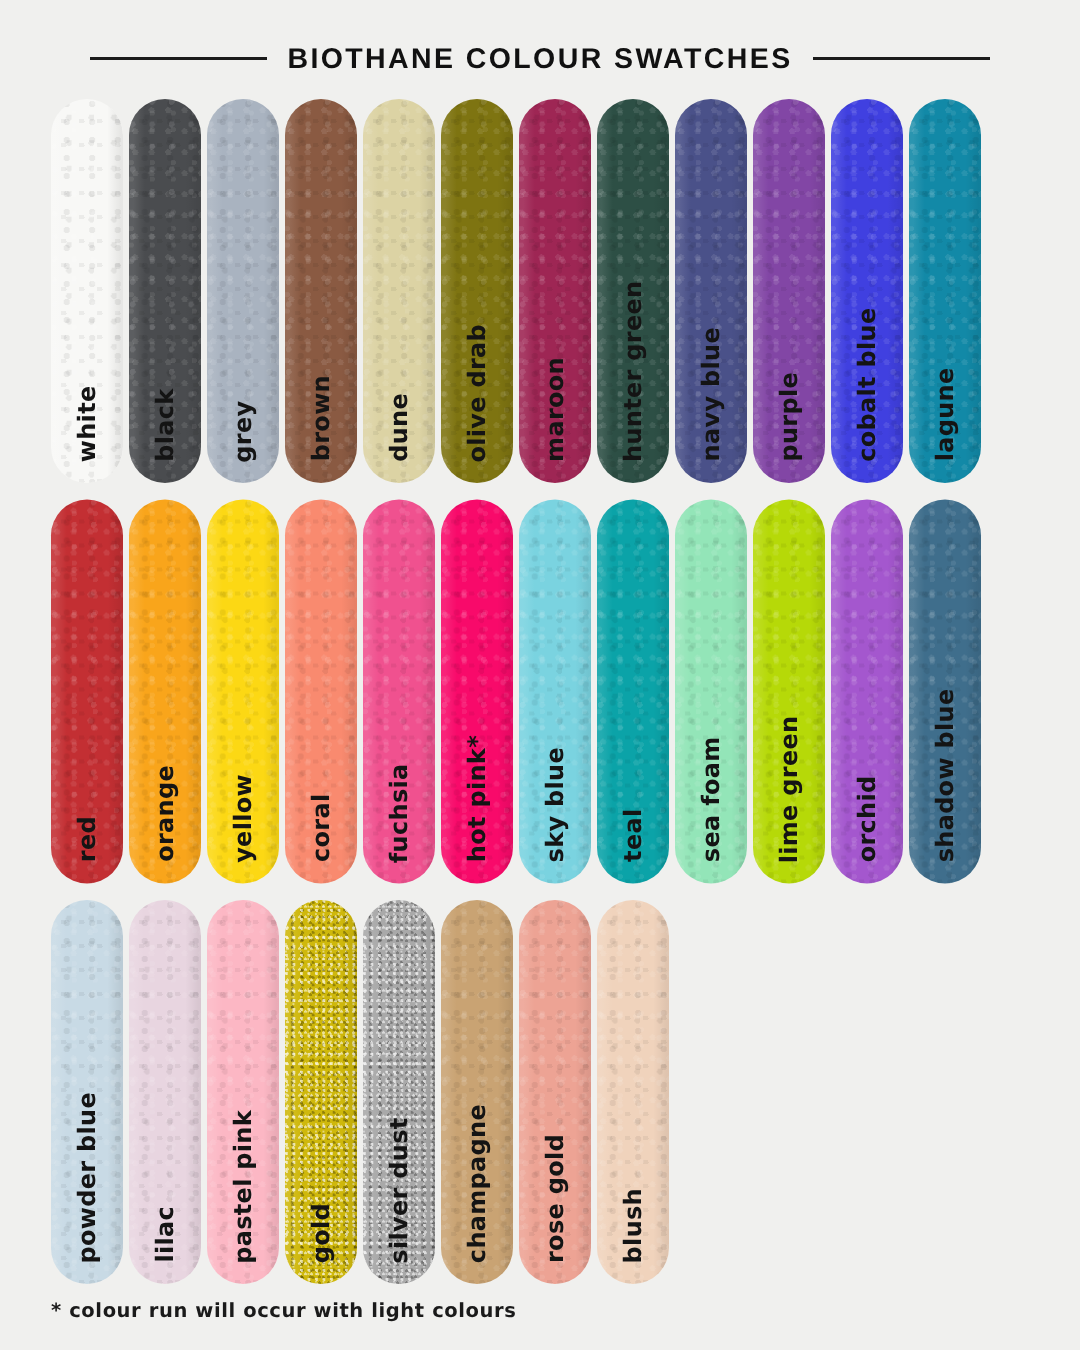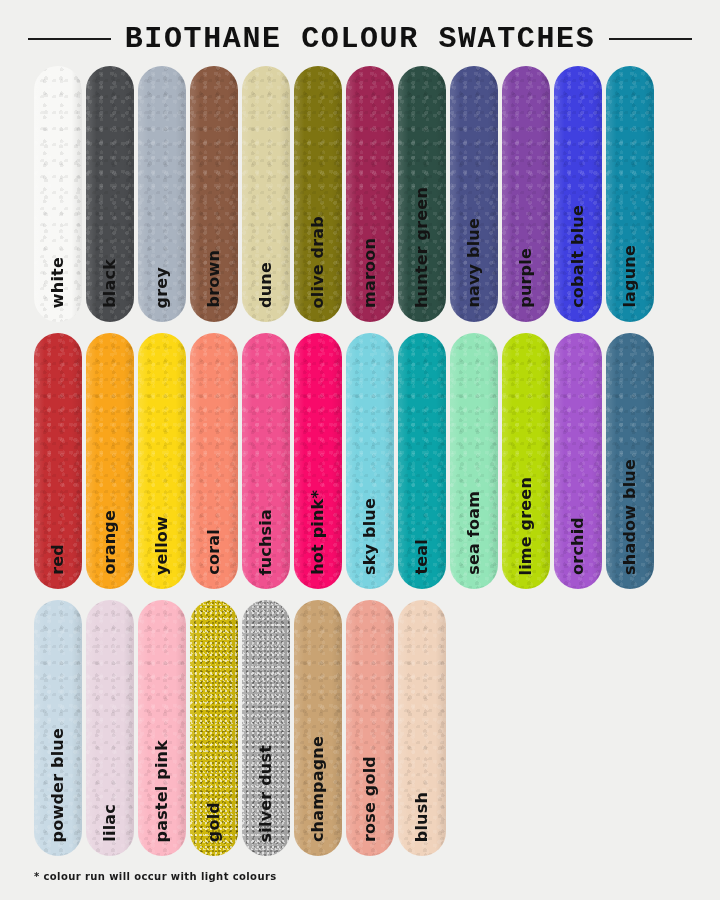--- a/index.html
+++ b/index.html
@@ -25,23 +25,23 @@
     height: 34px;
     box-sizing: content-box;
   }
   .rule {
     flex: 1 1 auto;
     height: 0;
     border-top: 2px solid #1b1b1b;
     max-width: 118px;
   }
   .title {
-    font-family: Liberation Mono, monospace;
+    font-family: Liberation Sans, sans-serif;
     font-weight: bold;
-    font-size: 30px;
+    font-size: 19px;
     letter-spacing: 1.6px;
     color: #111111;
     white-space: nowrap;
     line-height: 1;
   }
 
   
   .rows {
     padding: 10px 0 0 0;
   }
@@ -111,21 +111,21 @@
     line-height: 48px;
   }
 
   
   .footnote {
     position: absolute;
     left: 34px;
     bottom: 18px;
     font-family: "DejaVu Sans", sans-serif;
     font-weight: bold;
-    font-size: 10px;
+    font-size: 13px;
     letter-spacing: .4px;
     color: #1a1a1a;
   }
 </style>
 </head>
 <body>
 
 <div class="header">
   <span class="rule"></span>
   <span class="title">BIOTHANE COLOUR SWATCHES</span>

